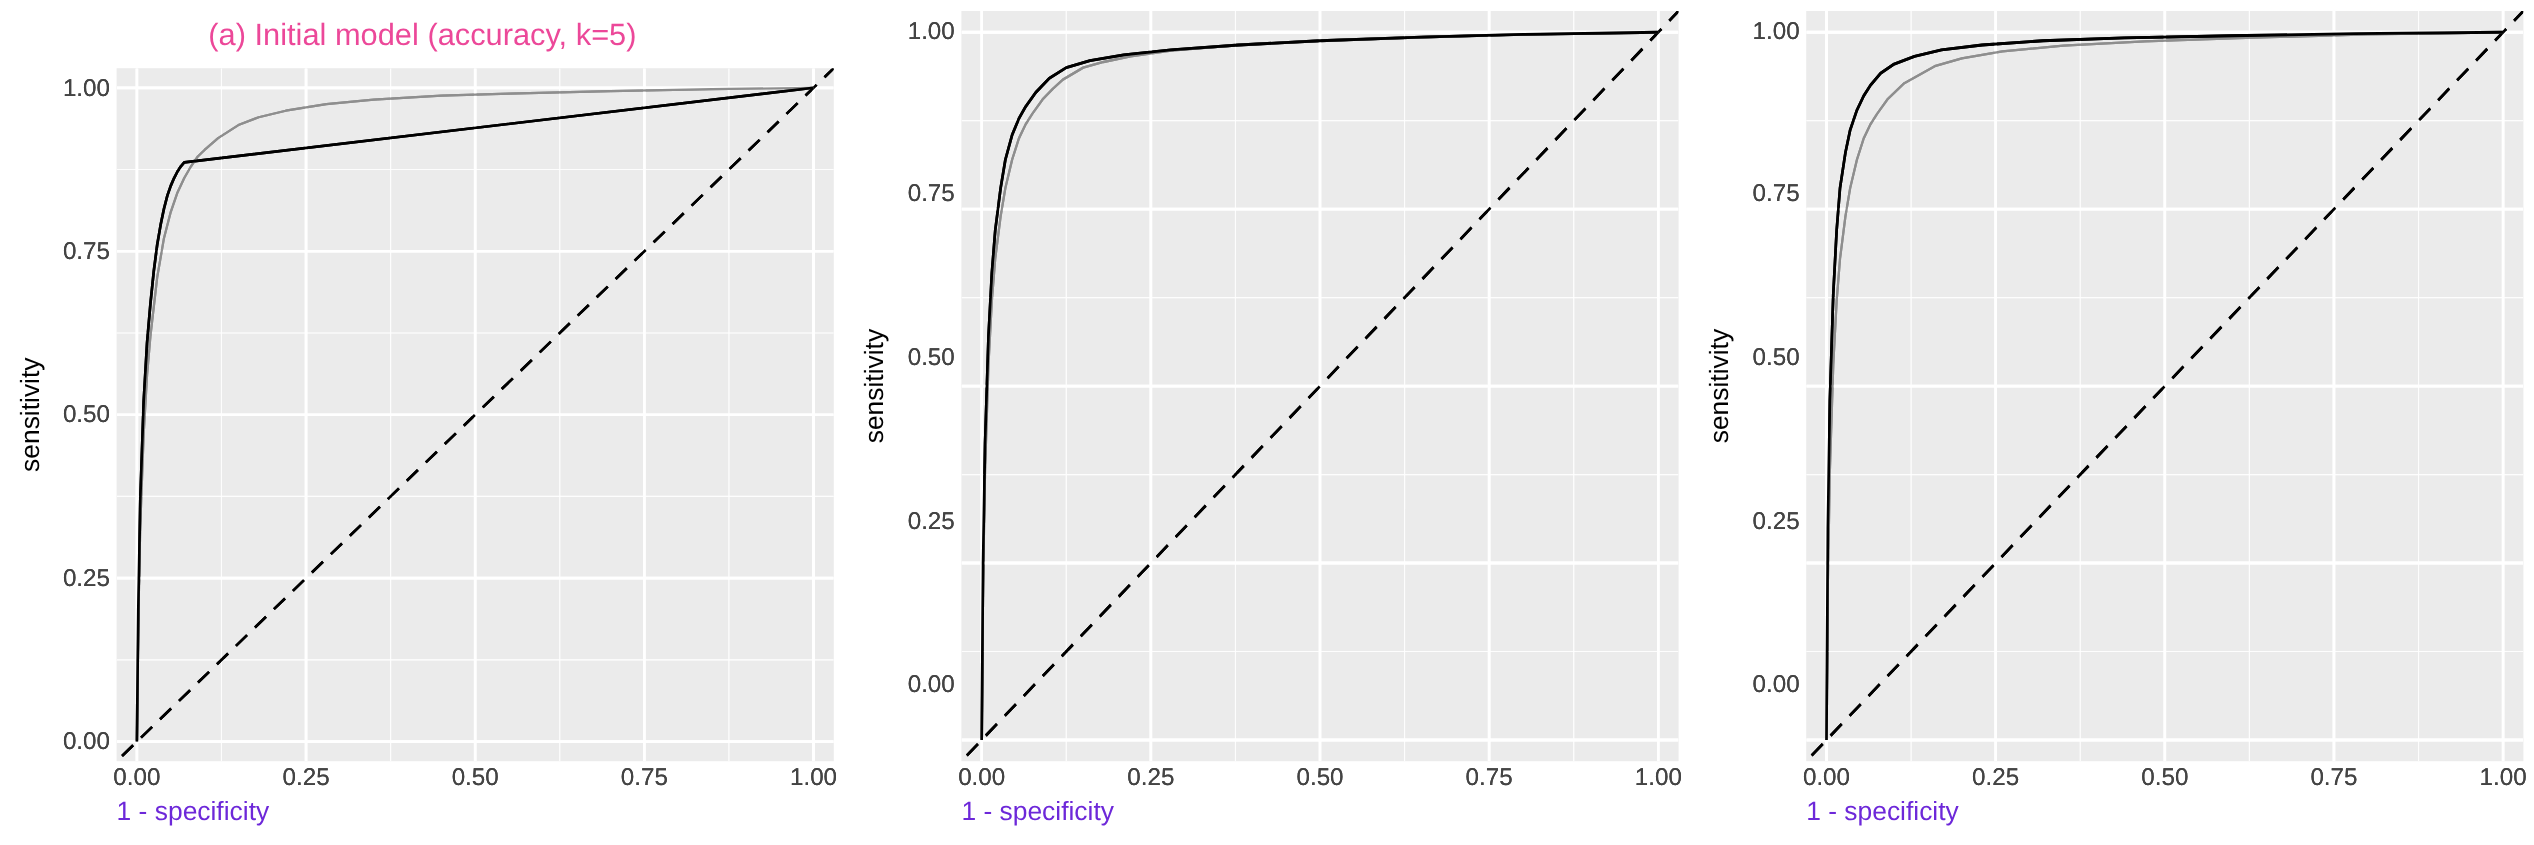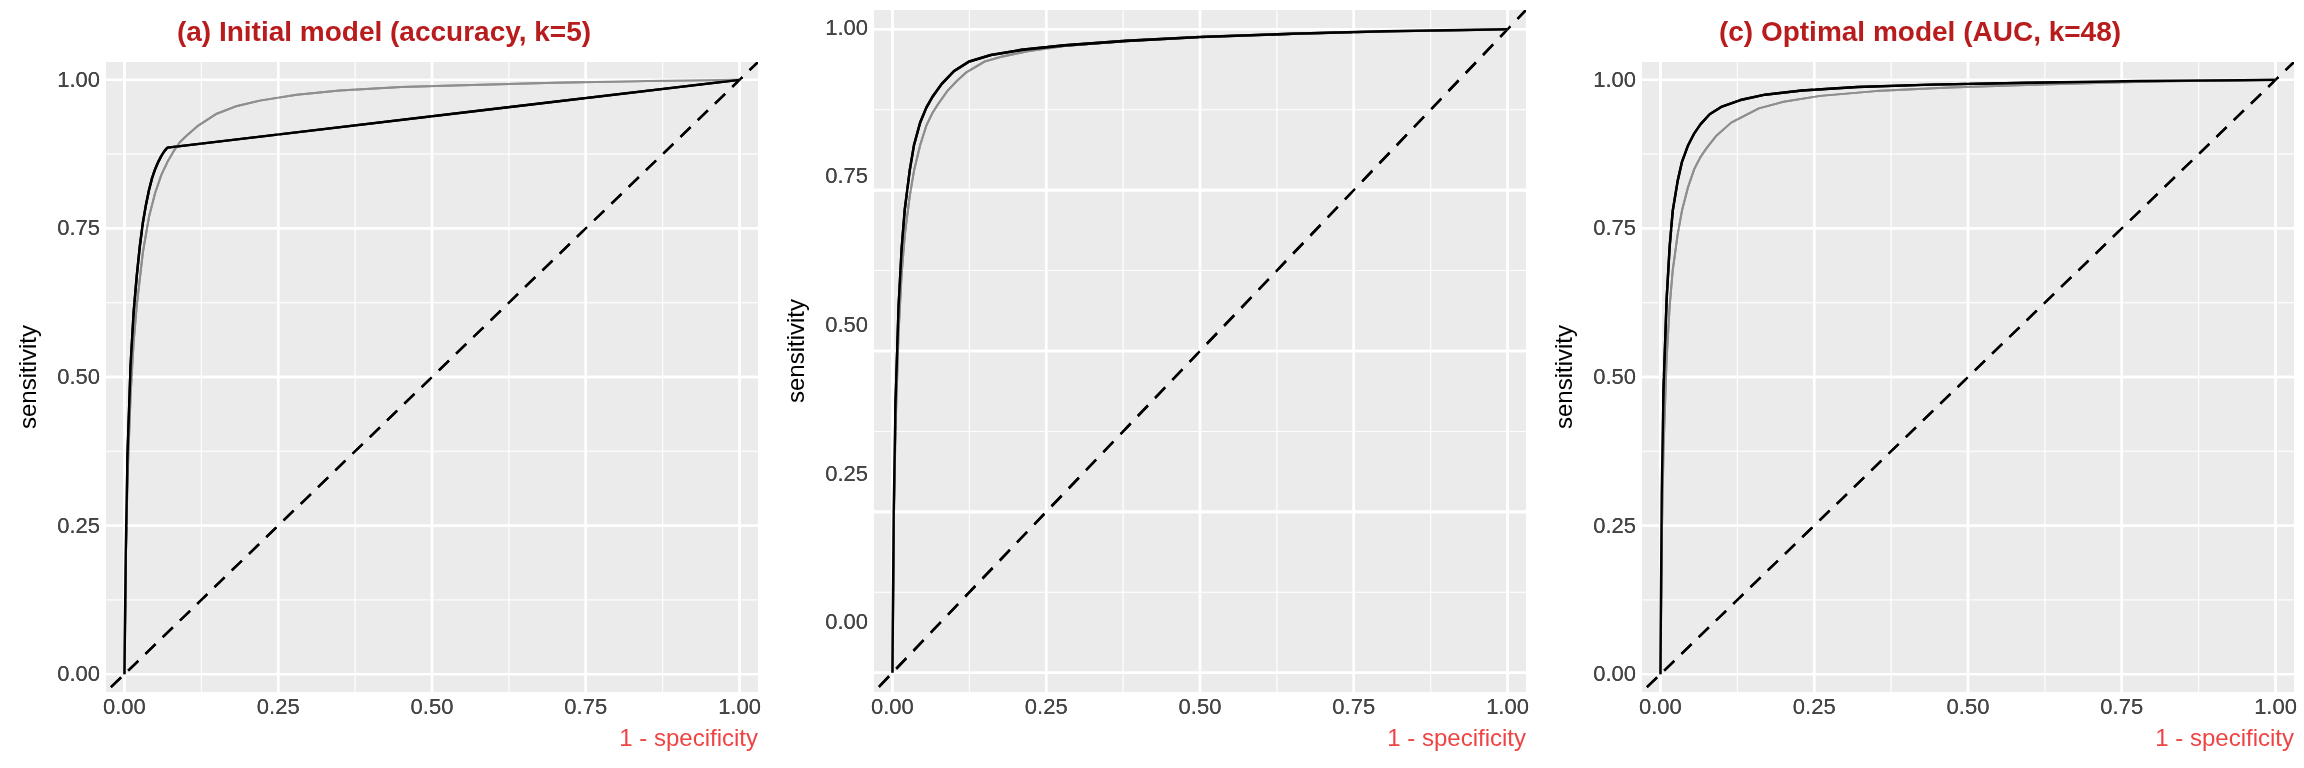--- a/index.html
+++ b/index.html
@@ -17,23 +17,23 @@
   .panel {
     flex: 1 1 0;
     display: flex;
     flex-direction: column;
     box-sizing: border-box;
     padding: 10px 10px 10px 10px;
   }
   .panel-title {
     text-align: center;
     font-size: 28px;
-    color: #b91c1c;
+    color: #ec4899;
     margin: 6px 0 14px 0;
-    font-weight: 700;
+    font-weight: 400;
   }
   .plot-row {
     flex: 1 1 auto;
     display: flex;
   }
   .ylab-box {
     width: 36px;
     display: flex;
     align-items: center;
     justify-content: center;
@@ -64,23 +64,23 @@
   .xtick {
     position: absolute;
     top: 2px;
     transform: translateX(-50%);
     font-size: 22px;
     color: #444;
     text-align: center;
   }
   .xlab-row {
     height: 34px;
-    text-align: right;
+    text-align: left;
     font-size: 24px;
-    color: #ef4444;
+    color: #6d28d9;
     padding-top: 2px;
   }
   .plot-area {
     flex: 1 1 auto;
     background: #EBEBEB;
     position: relative;
     overflow: hidden;
   }
   svg.plot-svg {
     position: absolute;
@@ -268,21 +268,20 @@
           <div class="xtick" style="left: 633.547px;">1.00</div>
         </div>
     </div>
     <div style="display:flex">
       <div style="width:96px"></div>
       <div class="xlab-row" style="flex:1">1 - specificity</div>
     </div>
   </div>
 
   <div class="panel">
-    <div class="panel-title">(c) Optimal model (AUC, k=48)</div>
     <div class="plot-row">
       <div class="ylab-box">
         <div class="ylab">sensitivity</div>
       </div>
       <div class="ytick-box" id="yt-2">
           <div class="ytick" style="top: 612.17px; transform: translateY(-50%);">0.00</div>
           <div class="ytick" style="top: 463.585px; transform: translateY(-50%);">0.25</div>
           <div class="ytick" style="top: 315px; transform: translateY(-50%);">0.50</div>
           <div class="ytick" style="top: 166.415px; transform: translateY(-50%);">0.75</div>
           <div class="ytick" style="top: 17.8302px; transform: translateY(-50%);">1.00</div>

